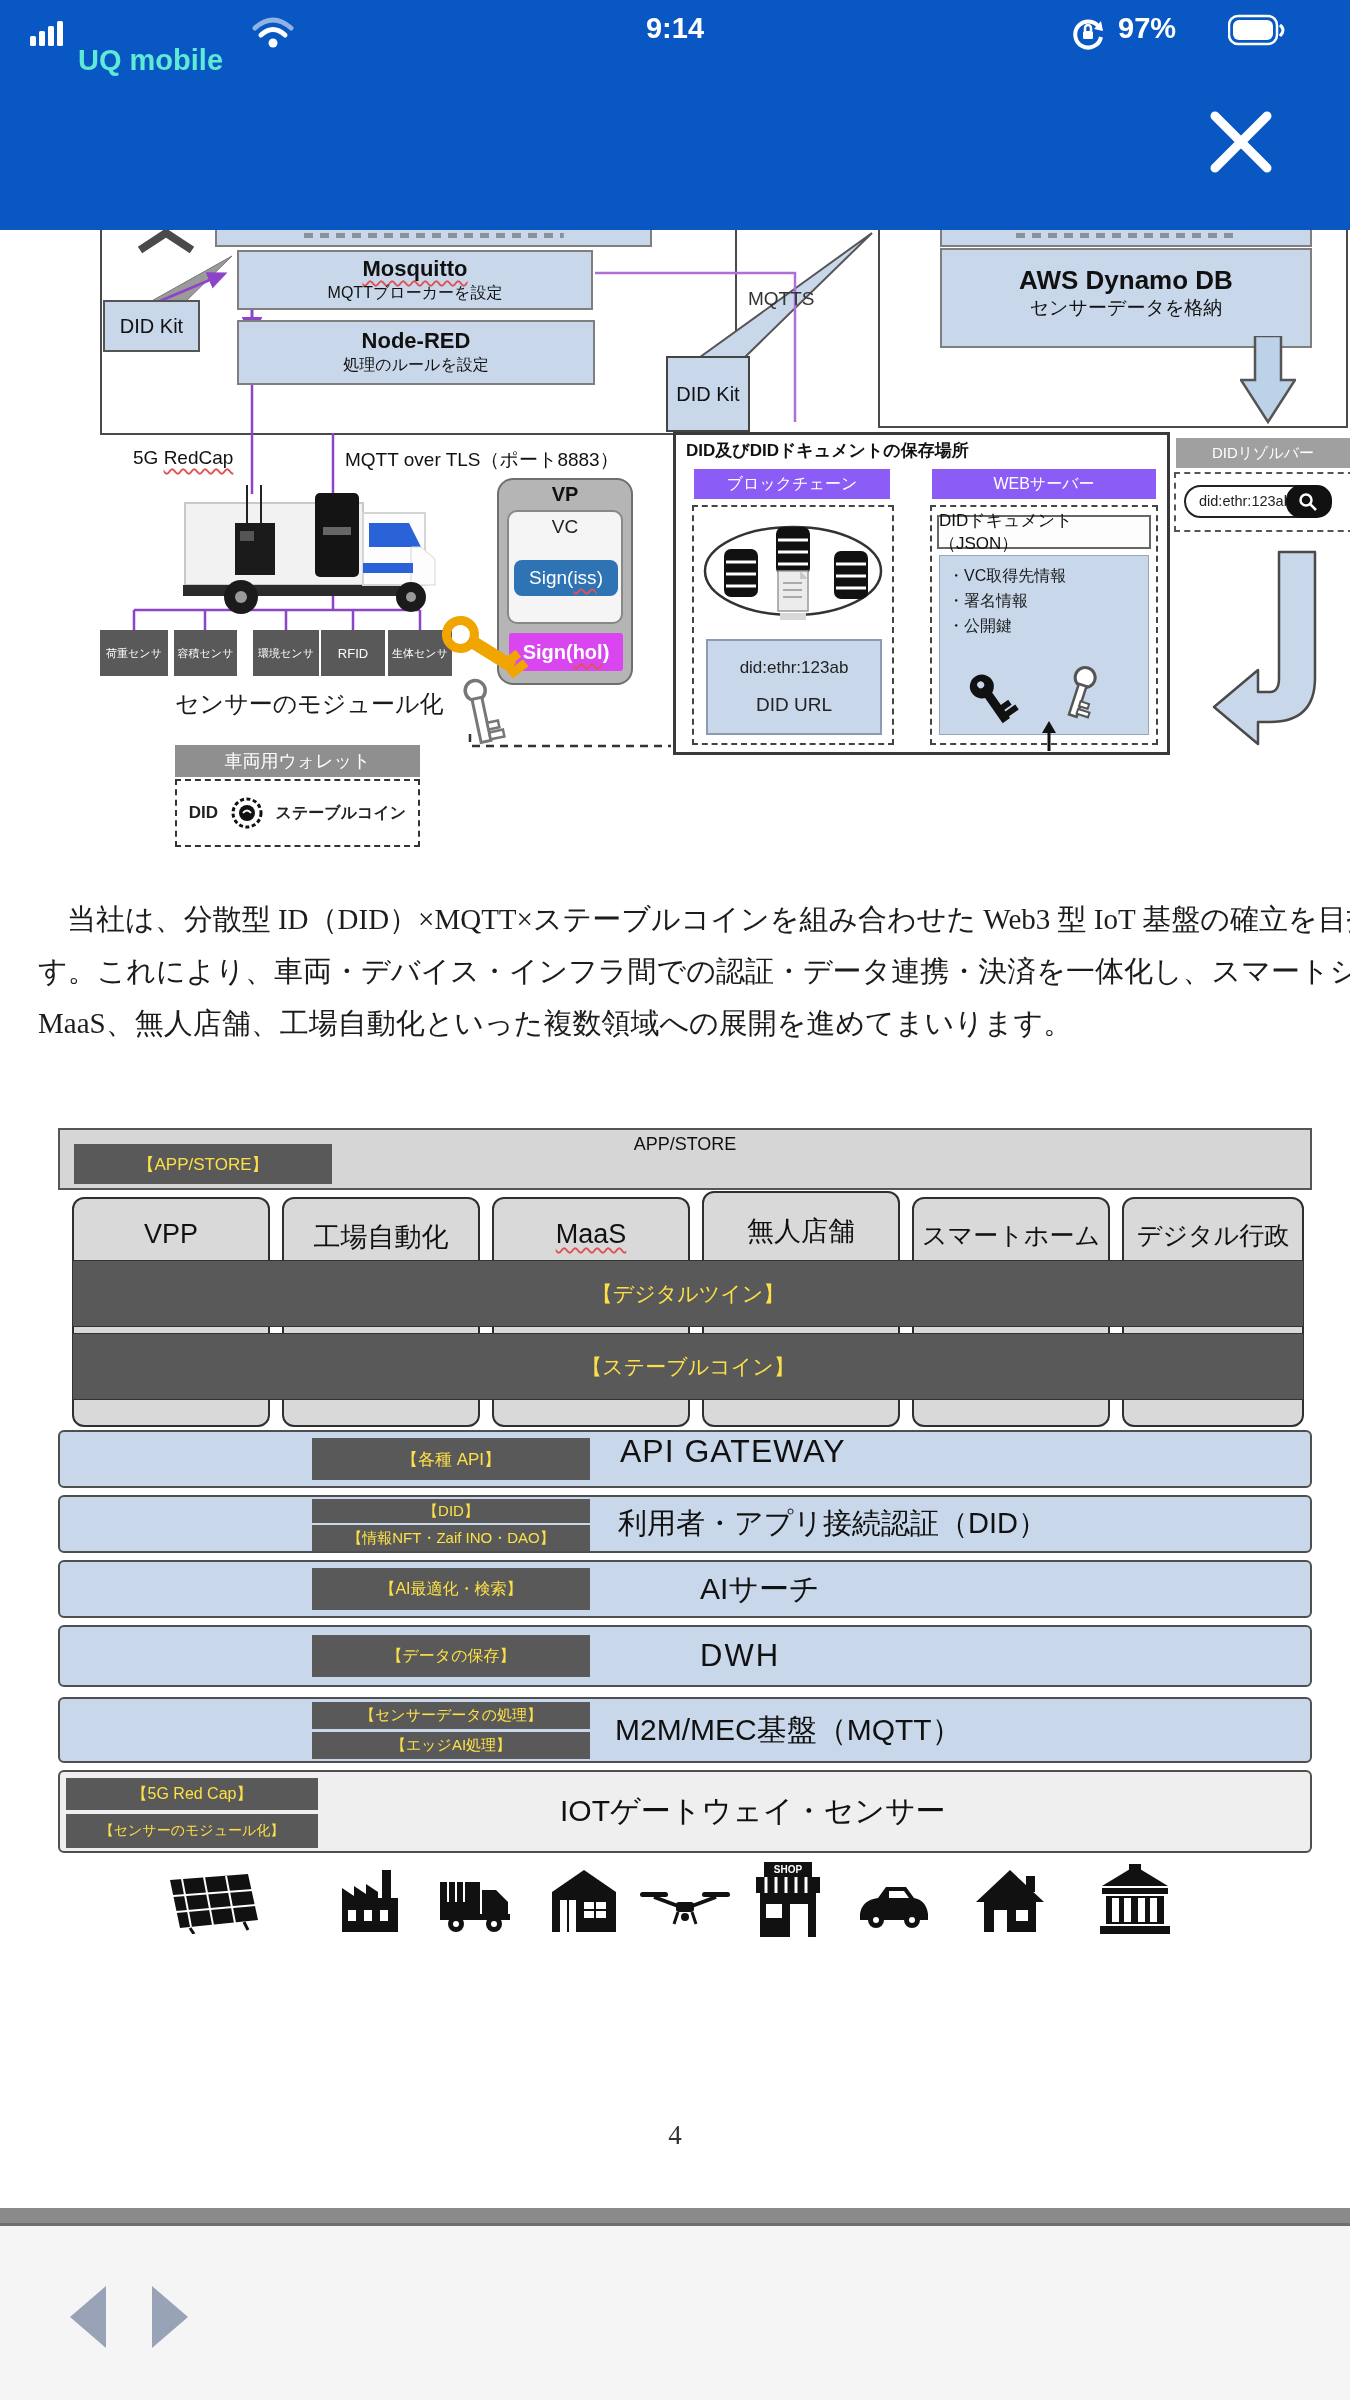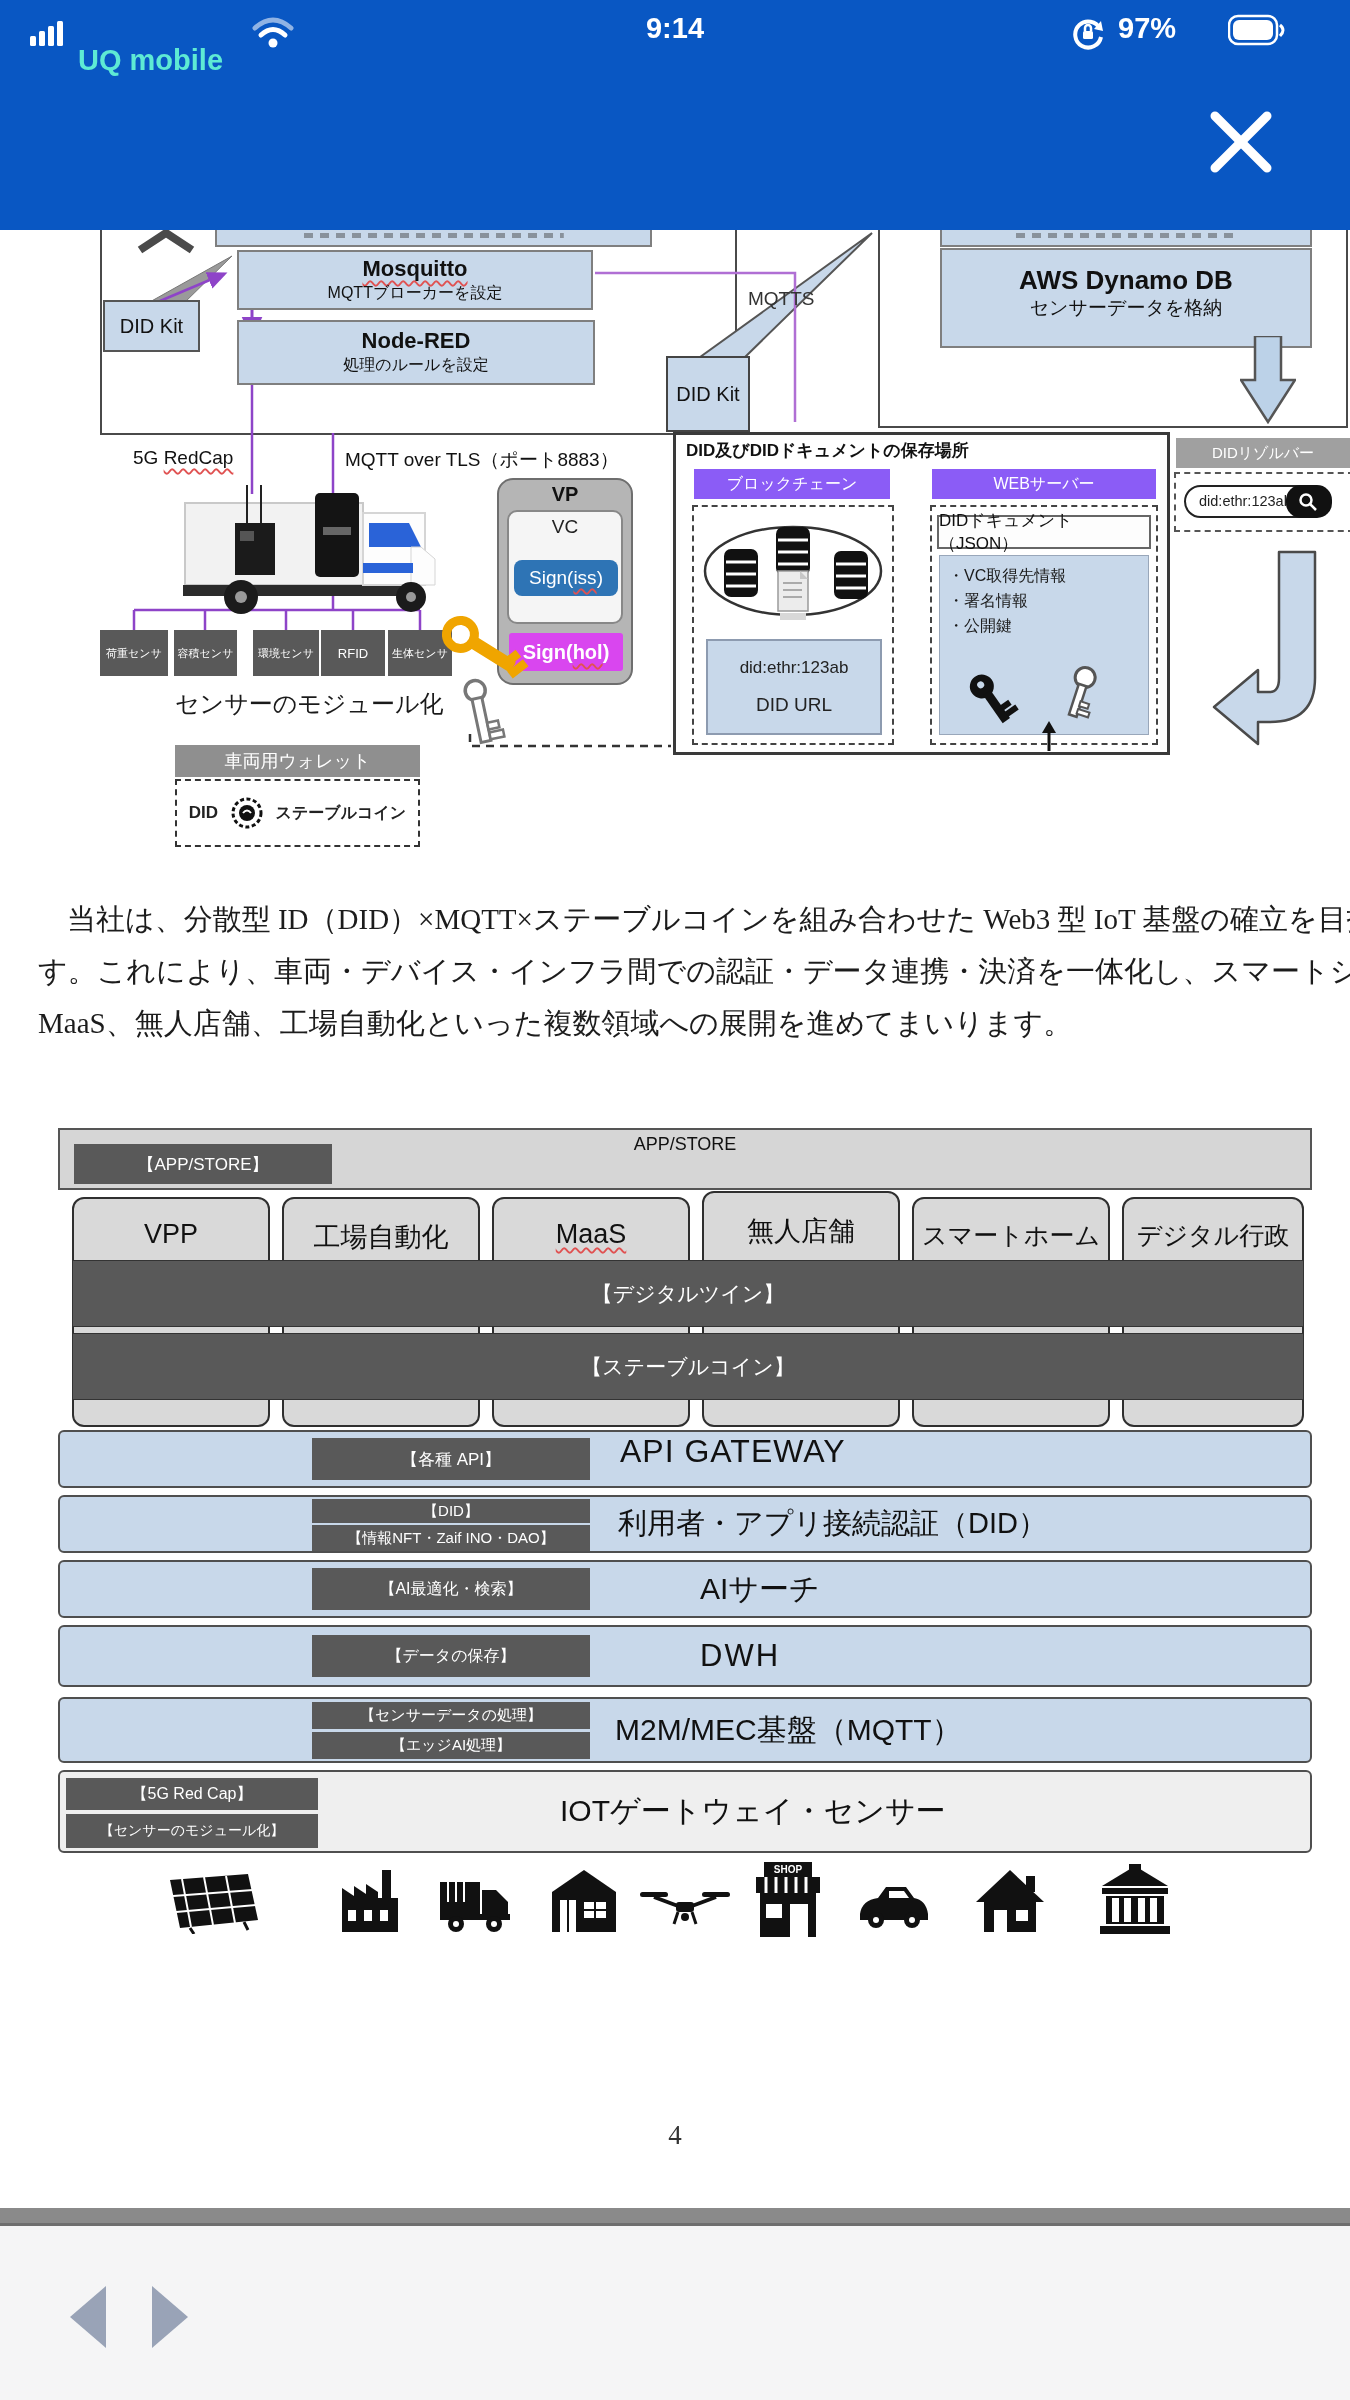--- a/index.html
+++ b/index.html
@@ -10,21 +10,21 @@
   .app-header{position:absolute;left:0;top:0;width:1350px;height:230px;background:#0957c3;}
   .status-bar{position:absolute;left:0;top:8px;width:1350px;height:48px;color:#fff;}
   .carrier{position:absolute;left:78px;top:4px;font-size:29px;font-weight:bold;color:#5eead4;margin-top:32px;}
   .time{position:absolute;left:0;top:4px;width:1350px;text-align:center;font-size:29px;font-weight:bold;color:#fff;}
   .battpct{position:absolute;left:1118px;top:4px;font-size:29px;font-weight:bold;color:#fff;}
   
   .bluebox{background:#c8d8ea;border:2px solid #7f7f7f;box-sizing:border-box;text-align:center;color:#111;}
   .bluebox .t1{font-weight:bold;font-size:22px;line-height:1.25;}
   .bluebox .t2{font-size:16px;line-height:1.2;}
   .outer{border:2.5px solid #4a4a4a;border-top:none;box-sizing:border-box;}
-  .darktag{background:#595959;color:#ffffff;display:flex;align-items:center;justify-content:center;box-sizing:border-box;}
+  .darktag{background:#595959;color:#fde047;display:flex;align-items:center;justify-content:center;box-sizing:border-box;}
   .grayhead{background:#8b5cf6;color:#fff;display:flex;align-items:center;justify-content:center;font-size:16px;}
   .dash{border:2px dashed #444;box-sizing:border-box;background:#fff;}
   .wavy{text-decoration:underline;text-decoration-style:wavy;text-decoration-color:#e05252;
         text-decoration-thickness:2px;text-underline-offset:4px;text-decoration-skip-ink:none;}
   .sensor{background:#595959;color:#fff;font-size:11px;display:flex;align-items:center;justify-content:center;box-sizing:border-box;}
   .sliver{background:#c8d8ea;border:2px solid #7f7f7f;border-top:none;box-sizing:border-box;overflow:hidden;
           background-image:repeating-linear-gradient(90deg,rgba(60,60,60,.45) 0 9px,rgba(60,60,60,0) 9px 16px);
           background-size:60% 5px;background-position:center 3px;background-repeat:no-repeat;}
   
   .para{position:absolute;left:38px;top:893px;width:1600px;color:#1c1c1c;

